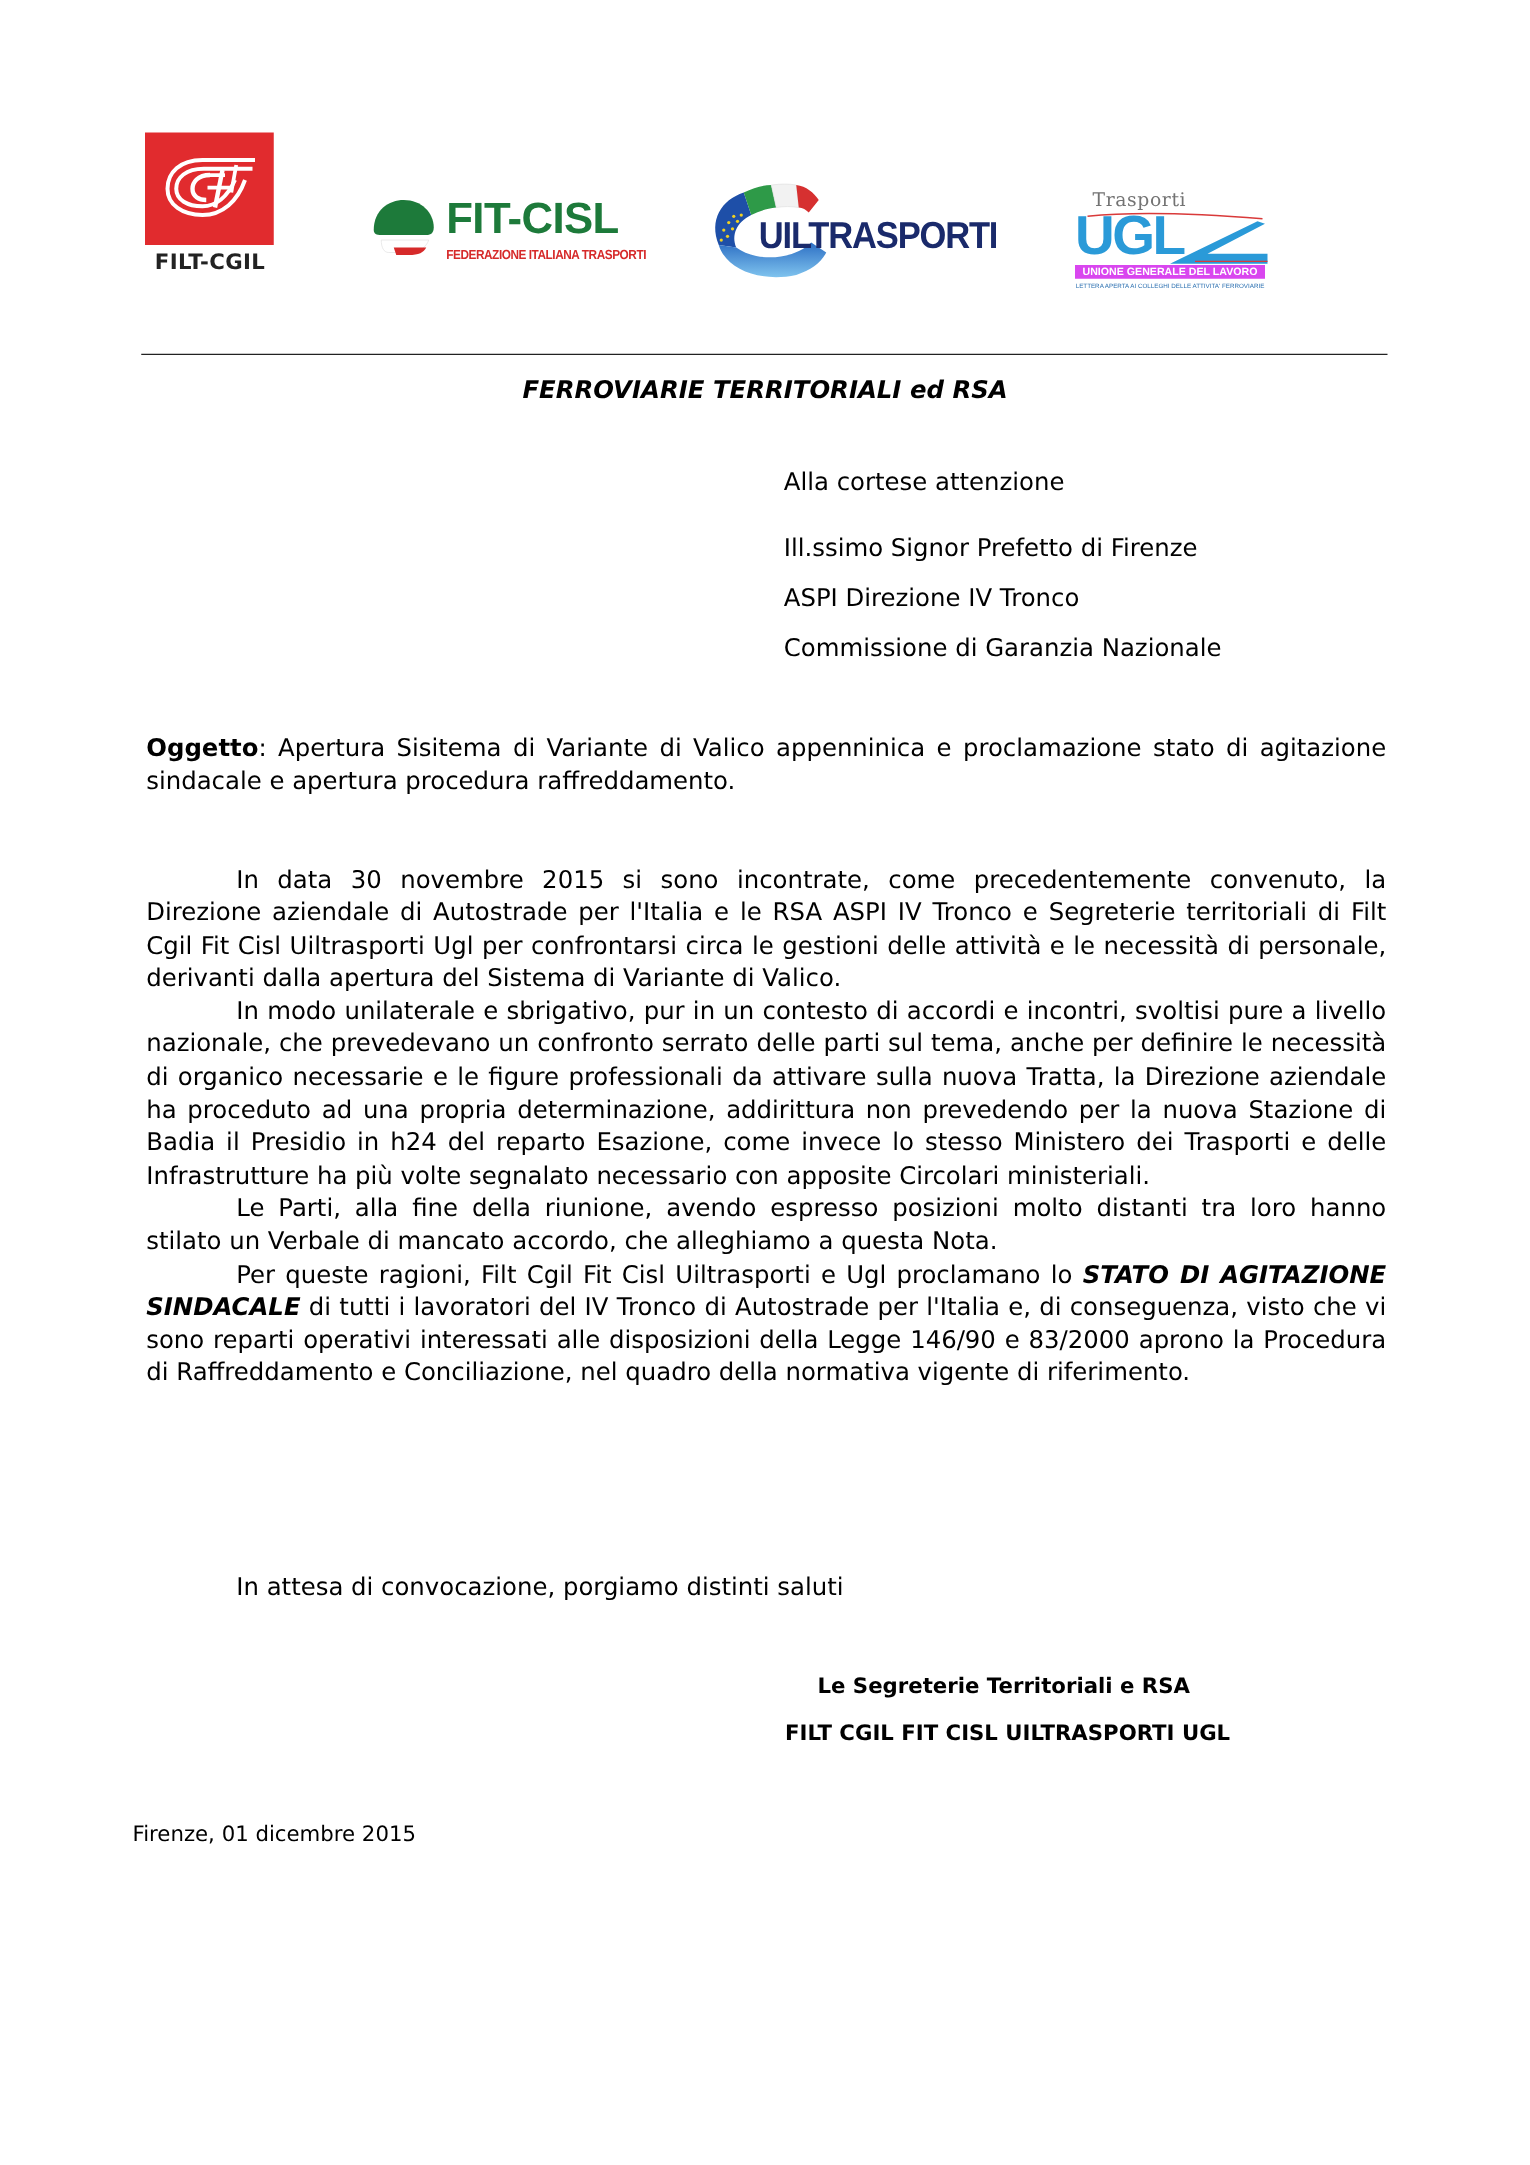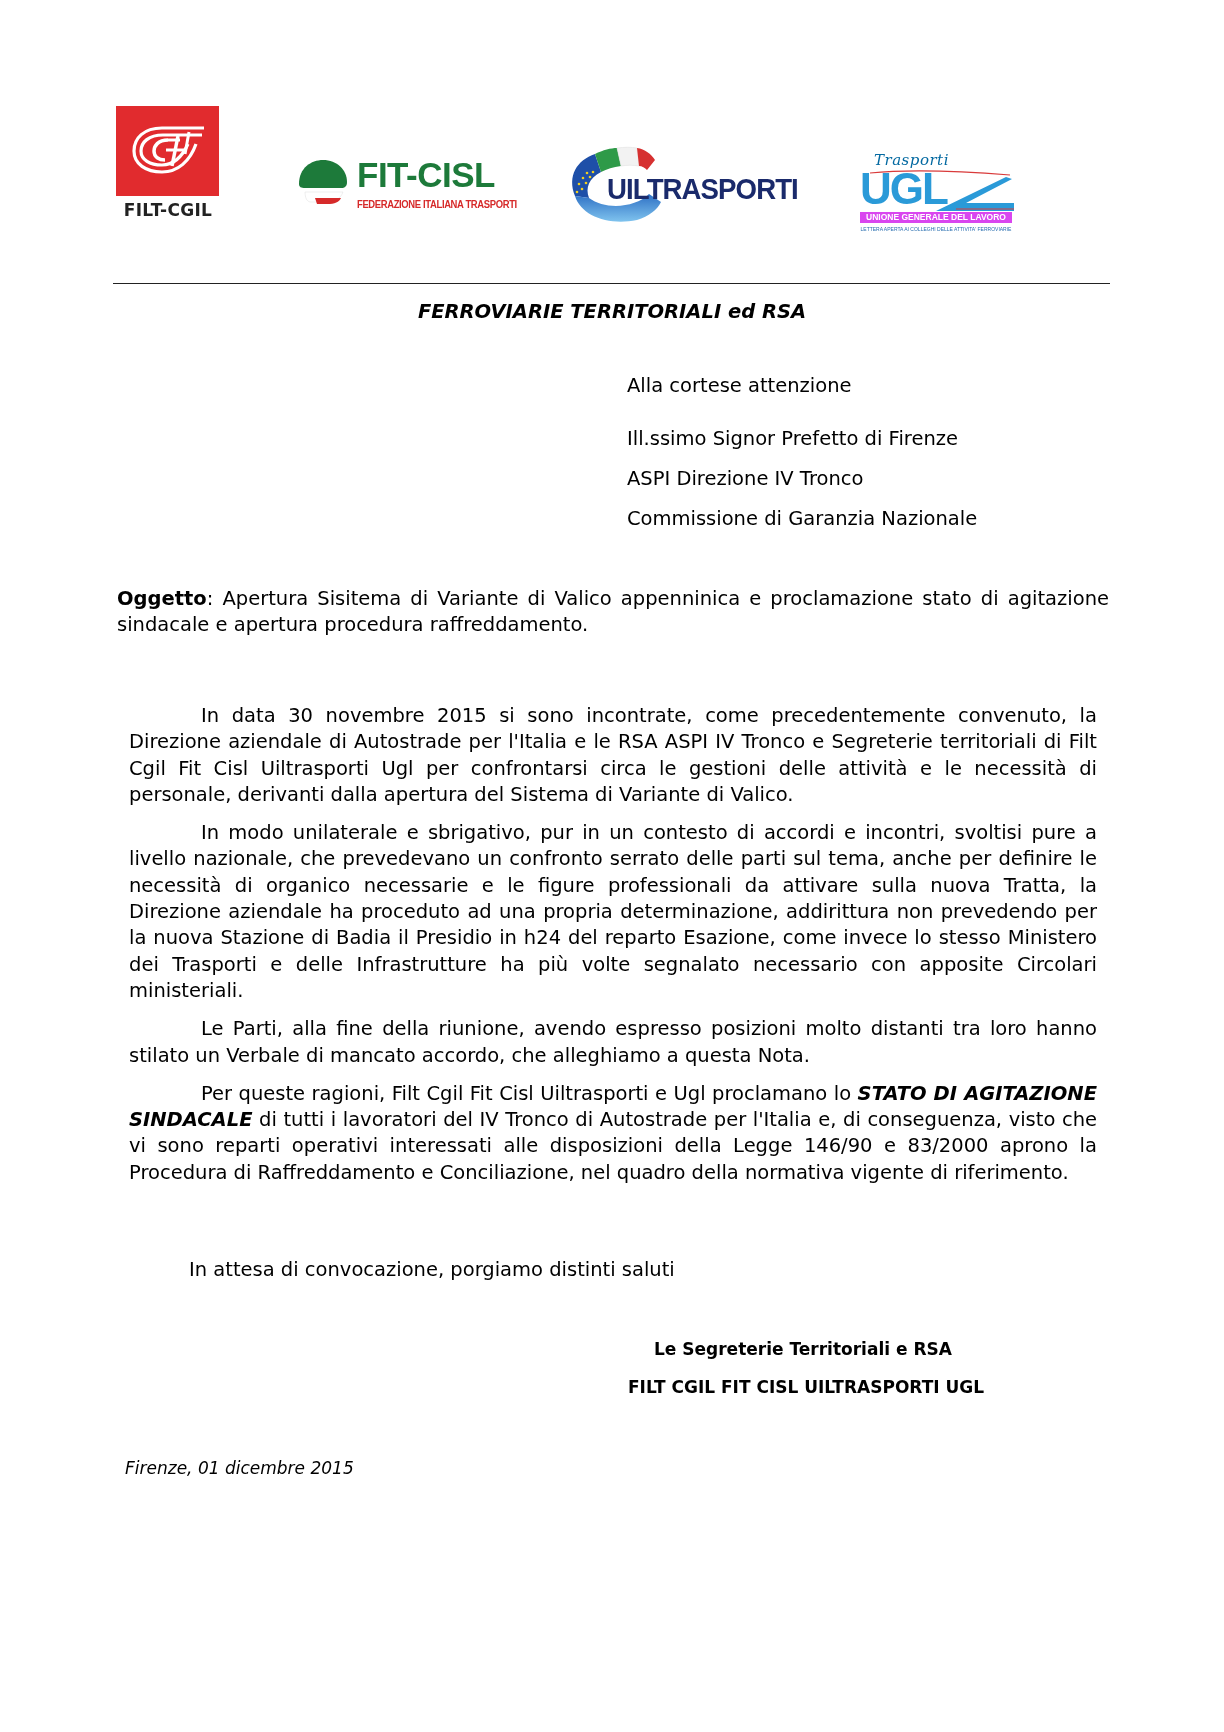--- a/index.html
+++ b/index.html
@@ -22,21 +22,21 @@
                     font-weight: bold; font-size: 10.5px; color: #d62a2a; letter-spacing: -0.4px;
                     transform: scaleX(0.9); transform-origin: left; white-space: nowrap; }
 
   #logo-uil { left: 565px; top: 136px; width: 230px; height: 92px; }
   #logo-uil .name { position: absolute; left: 42px; top: 36px; font-family: "Liberation Sans", sans-serif;
                     font-weight: bold; font-size: 30px; color: #1a2a6b; letter-spacing: -1px;
                     transform: scaleX(0.92); transform-origin: left; }
 
   #logo-ugl { left: 860px; top: 155px; width: 158px; height: 80px; }
   #logo-ugl .script { position: absolute; left: 14px; top: -4px; font-family: "DejaVu Serif", serif;
-                      font-style: italic; font-size: 15px; color: #0369a1; letter-spacing: 0.5px; }
+                      font-size: 15px; color: #737373; letter-spacing: 0.5px; }
   #logo-ugl .big { position: absolute; left: 0px; top: 12px; font-family: "Liberation Sans", sans-serif;
                    font-weight: bold; font-size: 44px; color: #2a9ad8; letter-spacing: -2px; line-height: 44px; }
   #logo-ugl .band { position: absolute; left: 0; top: 57px; width: 152px; height: 11px; background: #d946ef;
                     color: #fff; font-family: "Liberation Sans", sans-serif; font-weight: bold; font-size: 8.5px;
                     line-height: 11px; text-align: center; white-space: nowrap; overflow: hidden; }
   #logo-ugl .tiny { position: absolute; left: 0; top: 71px; width: 152px; font-family: "Liberation Sans", sans-serif;
                     font-size: 5px; color: #2a6fb0; text-align: center; white-space: nowrap; overflow: hidden; }
 
   
   #rule { position: absolute; left: 113px; top: 283px; width: 997px; height: 0; border-top: 1.5px solid #222; }
@@ -45,28 +45,28 @@
   #heading { position: absolute; left: 0; width: 1224px; top: 300px; text-align: center;
              font-weight: bold; font-style: italic; font-size: 19.5px; }
 
   .addr { position: absolute; left: 627px; font-size: 19.5px; white-space: nowrap; }
 
   #oggetto { position: absolute; left: 117px; top: 586px; width: 992px; font-size: 19.5px;
              line-height: 26.3px; text-align: justify; text-align-last: left; }
   #oggetto b { font-weight: bold; }
 
   #body { position: absolute; left: 117px; top: 691px; width: 992px; font-size: 19.5px; line-height: 26.3px; }
-  #body p { margin: 12px; text-align: justify; text-indent: 72px; }
+  #body p { margin: 0; text-align: justify; text-indent: 72px; }
 
   #closing { position: absolute; left: 189px; top: 1258px; font-size: 19.5px; white-space: nowrap; }
 
   #sig1 { position: absolute; left: 654px; top: 1339px; font-weight: bold; font-size: 17px; white-space: nowrap; }
   #sig2 { position: absolute; left: 628px; top: 1361px; font-weight: bold; font-size: 17px; white-space: nowrap; margin-top: 16px; }
 
-  #date { position: absolute; left: 125px; top: 1458px; font-style: italic; font-size: 17px; white-space: nowrap; }
+  #date { position: absolute; left: 106px; top: 1458px; font-size: 17px; white-space: nowrap; }
 </style>
 </head>
 <body>
 
 <div class="logo" id="logo-cgil">
   <div class="red-box">
     <svg width="103" height="90" viewBox="0 0 103 90">
       <g fill="none" stroke="#fff" stroke-width="3.2">
         <path d="M88 22 H46 C28 22 18 32 18 45 C18 58 30 66 46 66 C62 66 74 55 80 38"></path>
         <path d="M86 29 H47 C33 29 25 36 25 45 C25 54 34 59 46 59 C57 59 66 51 72 38"></path>

